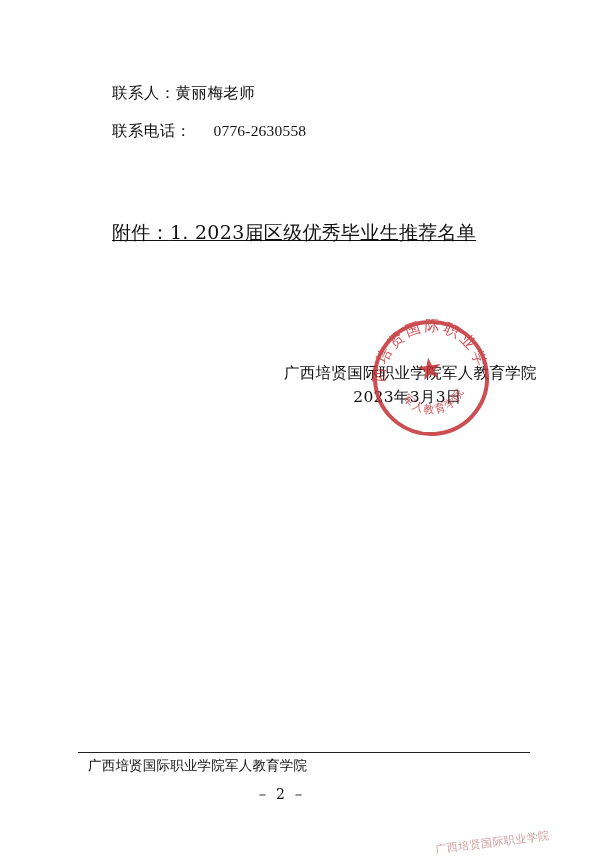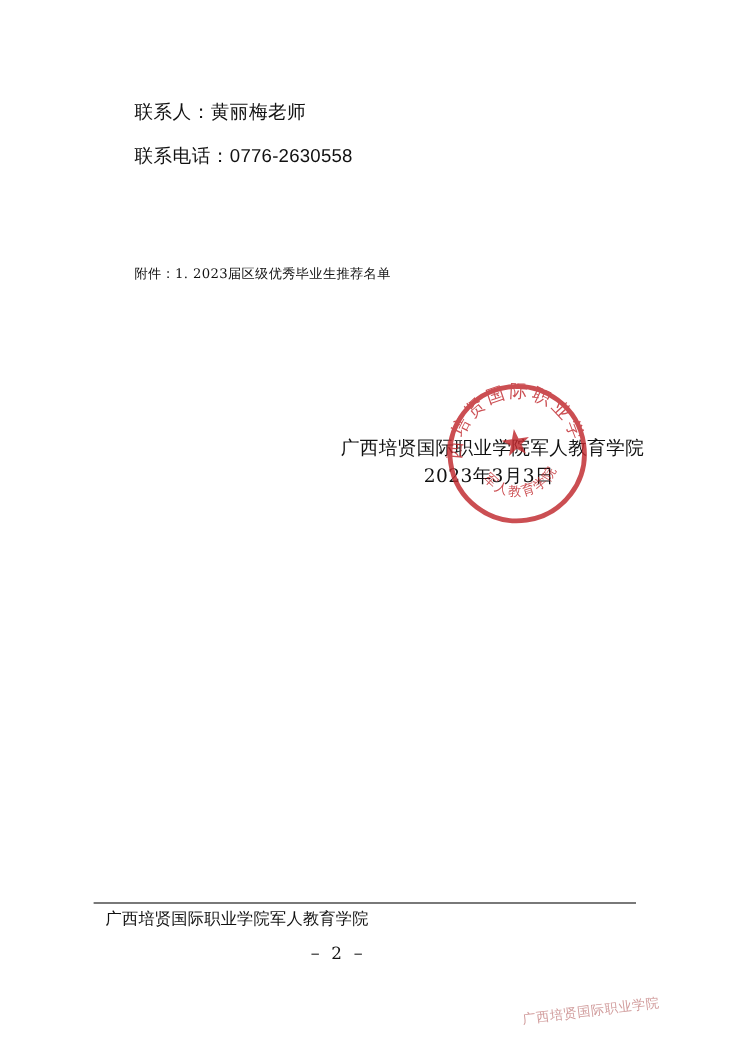--- a/index.html
+++ b/index.html
@@ -29,31 +29,33 @@
     top: 86px;
     font-size: 15.5px;
     line-height: 1.0;
   }
   .contact .line {
     margin-bottom: 21px;
     white-space: nowrap;
     letter-spacing: 0.4px;
   }
   .contact .phone-num {
-    font-family: Liberation Sans, sans-serif;
+    font-family: Liberation Serif, serif;
     letter-spacing: 0.2px;
+    margin-left: 22px;
   }
 
   
   .attachments {
     position: absolute;
     left: 112px;
     top: 223px;
-    font-size: 11px;
+    font-size: 19px;
     line-height: 1.0;
+    text-decoration: underline;
   }
   .attachments .att-line {
     white-space: nowrap;
     margin-bottom: 17px;
     letter-spacing: 0.3px;
   }
   .attachments .att-line.indented {
     padding-left: 48px;
   }
 

